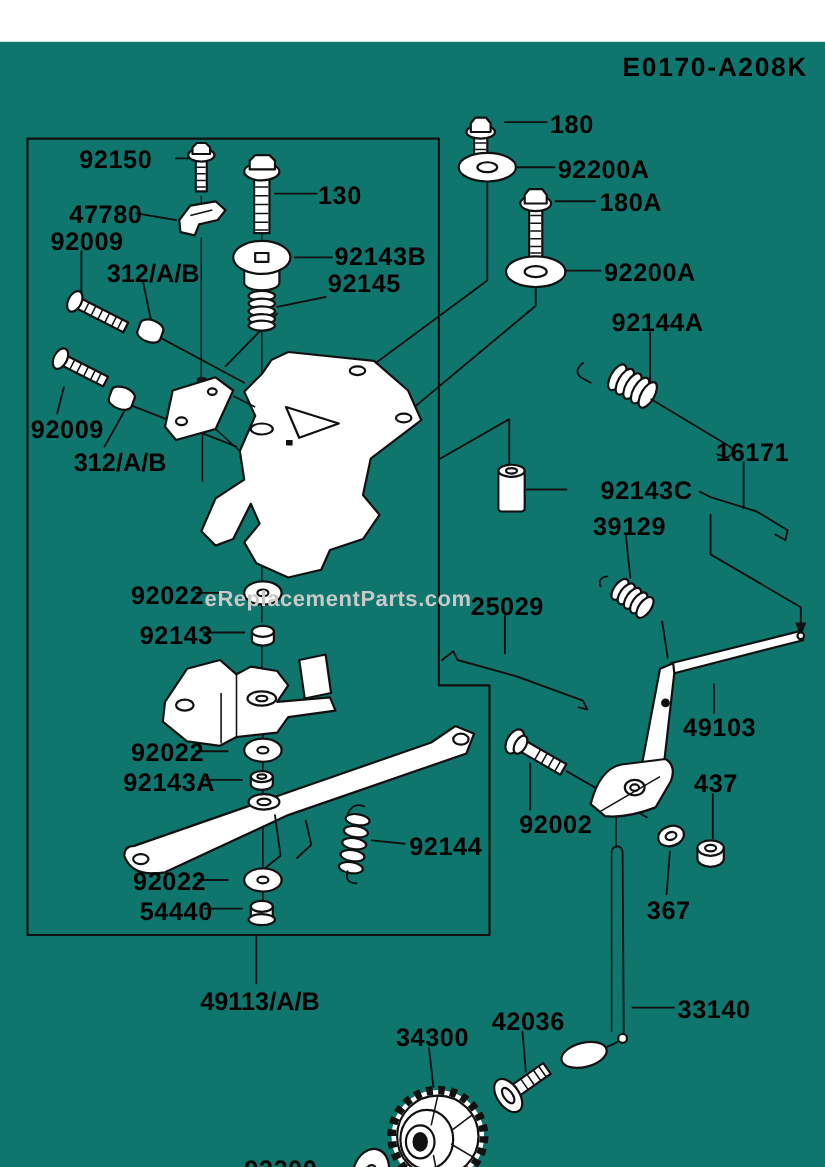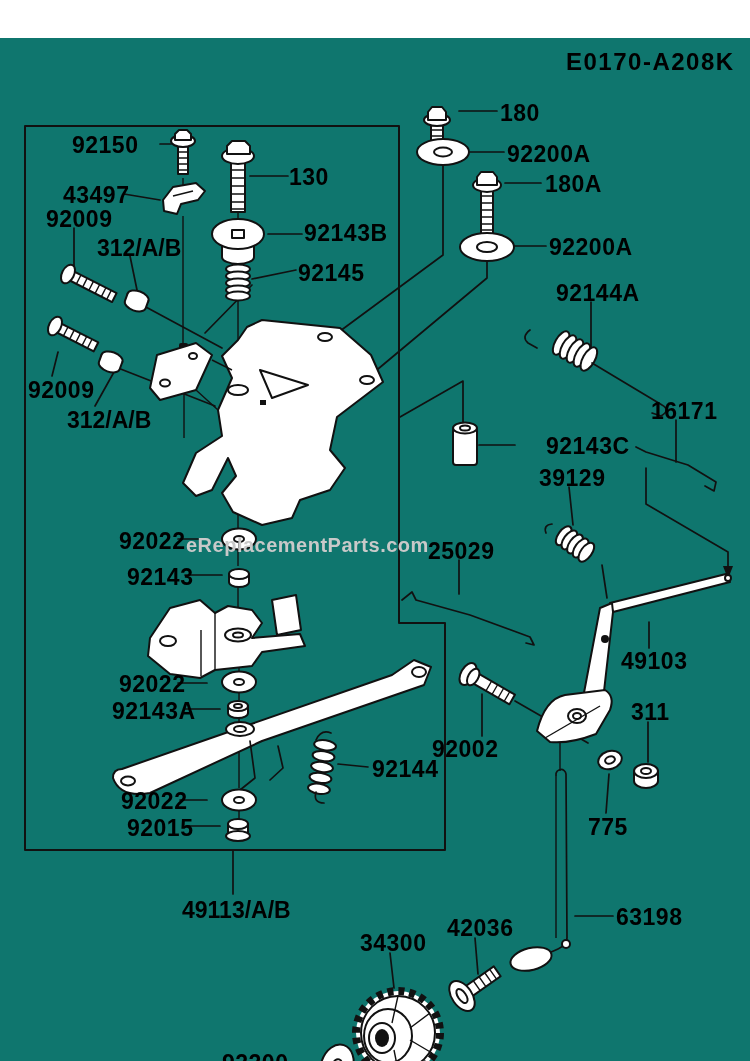--- a/index.html
+++ b/index.html
@@ -311,50 +311,50 @@
     <ellipse class="part" cx="0" cy="0" rx="16" ry="22"></ellipse>
     <ellipse class="part" cx="0" cy="0" rx="5" ry="7"></ellipse>
   </g>
 </svg>
 
 <div class="code" style="left:566px;top:10px">E0170-A208K</div>
 <div class="wm" style="left:186px;top:496px">eReplacementParts.com</div>
 
 <div class="lbl" style="left:72px;top:96px">92150</div>
 <div class="lbl" style="left:289px;top:128px">130</div>
-<div class="lbl" style="left:63px;top:146px">43497</div>
+<div class="lbl" style="left:63px;top:146px">47780</div>
 <div class="lbl" style="left:46px;top:170px">92009</div>
 <div class="lbl slash" style="left:97px;top:199px">312/A/B</div>
 <div class="lbl" style="left:304px;top:184px">92143B</div>
-<div class="lbl" style="left:298px;top:224px">92145</div>
+<div class="lbl" style="left:298px;top:208px">92145</div>
 <div class="lbl" style="left:28px;top:341px">92009</div>
 <div class="lbl slash" style="left:67px;top:371px">312/A/B</div>
 
 <div class="lbl" style="left:500px;top:64px">180</div>
 <div class="lbl" style="left:507px;top:105px">92200A</div>
 <div class="lbl" style="left:545px;top:135px">180A</div>
 <div class="lbl" style="left:549px;top:198px">92200A</div>
 <div class="lbl" style="left:556px;top:244px">92144A</div>
 <div class="lbl" style="left:651px;top:362px">16171</div>
 <div class="lbl" style="left:546px;top:397px">92143C</div>
 <div class="lbl" style="left:539px;top:429px">39129</div>
 <div class="lbl" style="left:428px;top:502px">25029</div>
 
 <div class="lbl" style="left:119px;top:492px">92022</div>
 <div class="lbl" style="left:127px;top:528px">92143</div>
 <div class="lbl" style="left:119px;top:635px">92022</div>
 <div class="lbl" style="left:112px;top:662px">92143A</div>
 <div class="lbl" style="left:372px;top:720px">92144</div>
 <div class="lbl" style="left:121px;top:752px">92022</div>
-<div class="lbl" style="left:127px;top:779px">92015</div>
+<div class="lbl" style="left:127px;top:779px">54440</div>
 
 <div class="lbl" style="left:621px;top:612px">49103</div>
-<div class="lbl" style="left:631px;top:663px">311</div>
-<div class="lbl" style="left:432px;top:700px">92002</div>
-<div class="lbl" style="left:588px;top:778px">775</div>
-<div class="lbl" style="left:616px;top:868px">63198</div>
+<div class="lbl" style="left:631px;top:663px">437</div>
+<div class="lbl" style="left:472px;top:700px">92002</div>
+<div class="lbl" style="left:588px;top:778px">367</div>
+<div class="lbl" style="left:616px;top:868px">33140</div>
 
 <div class="lbl slash" style="left:182px;top:861px">49113/A/B</div>
 <div class="lbl" style="left:360px;top:894px">34300</div>
 <div class="lbl" style="left:447px;top:879px">42036</div>
 <div class="lbl" style="left:222px;top:1014px">92200</div>
 
 </div>
 
 </body></html>

